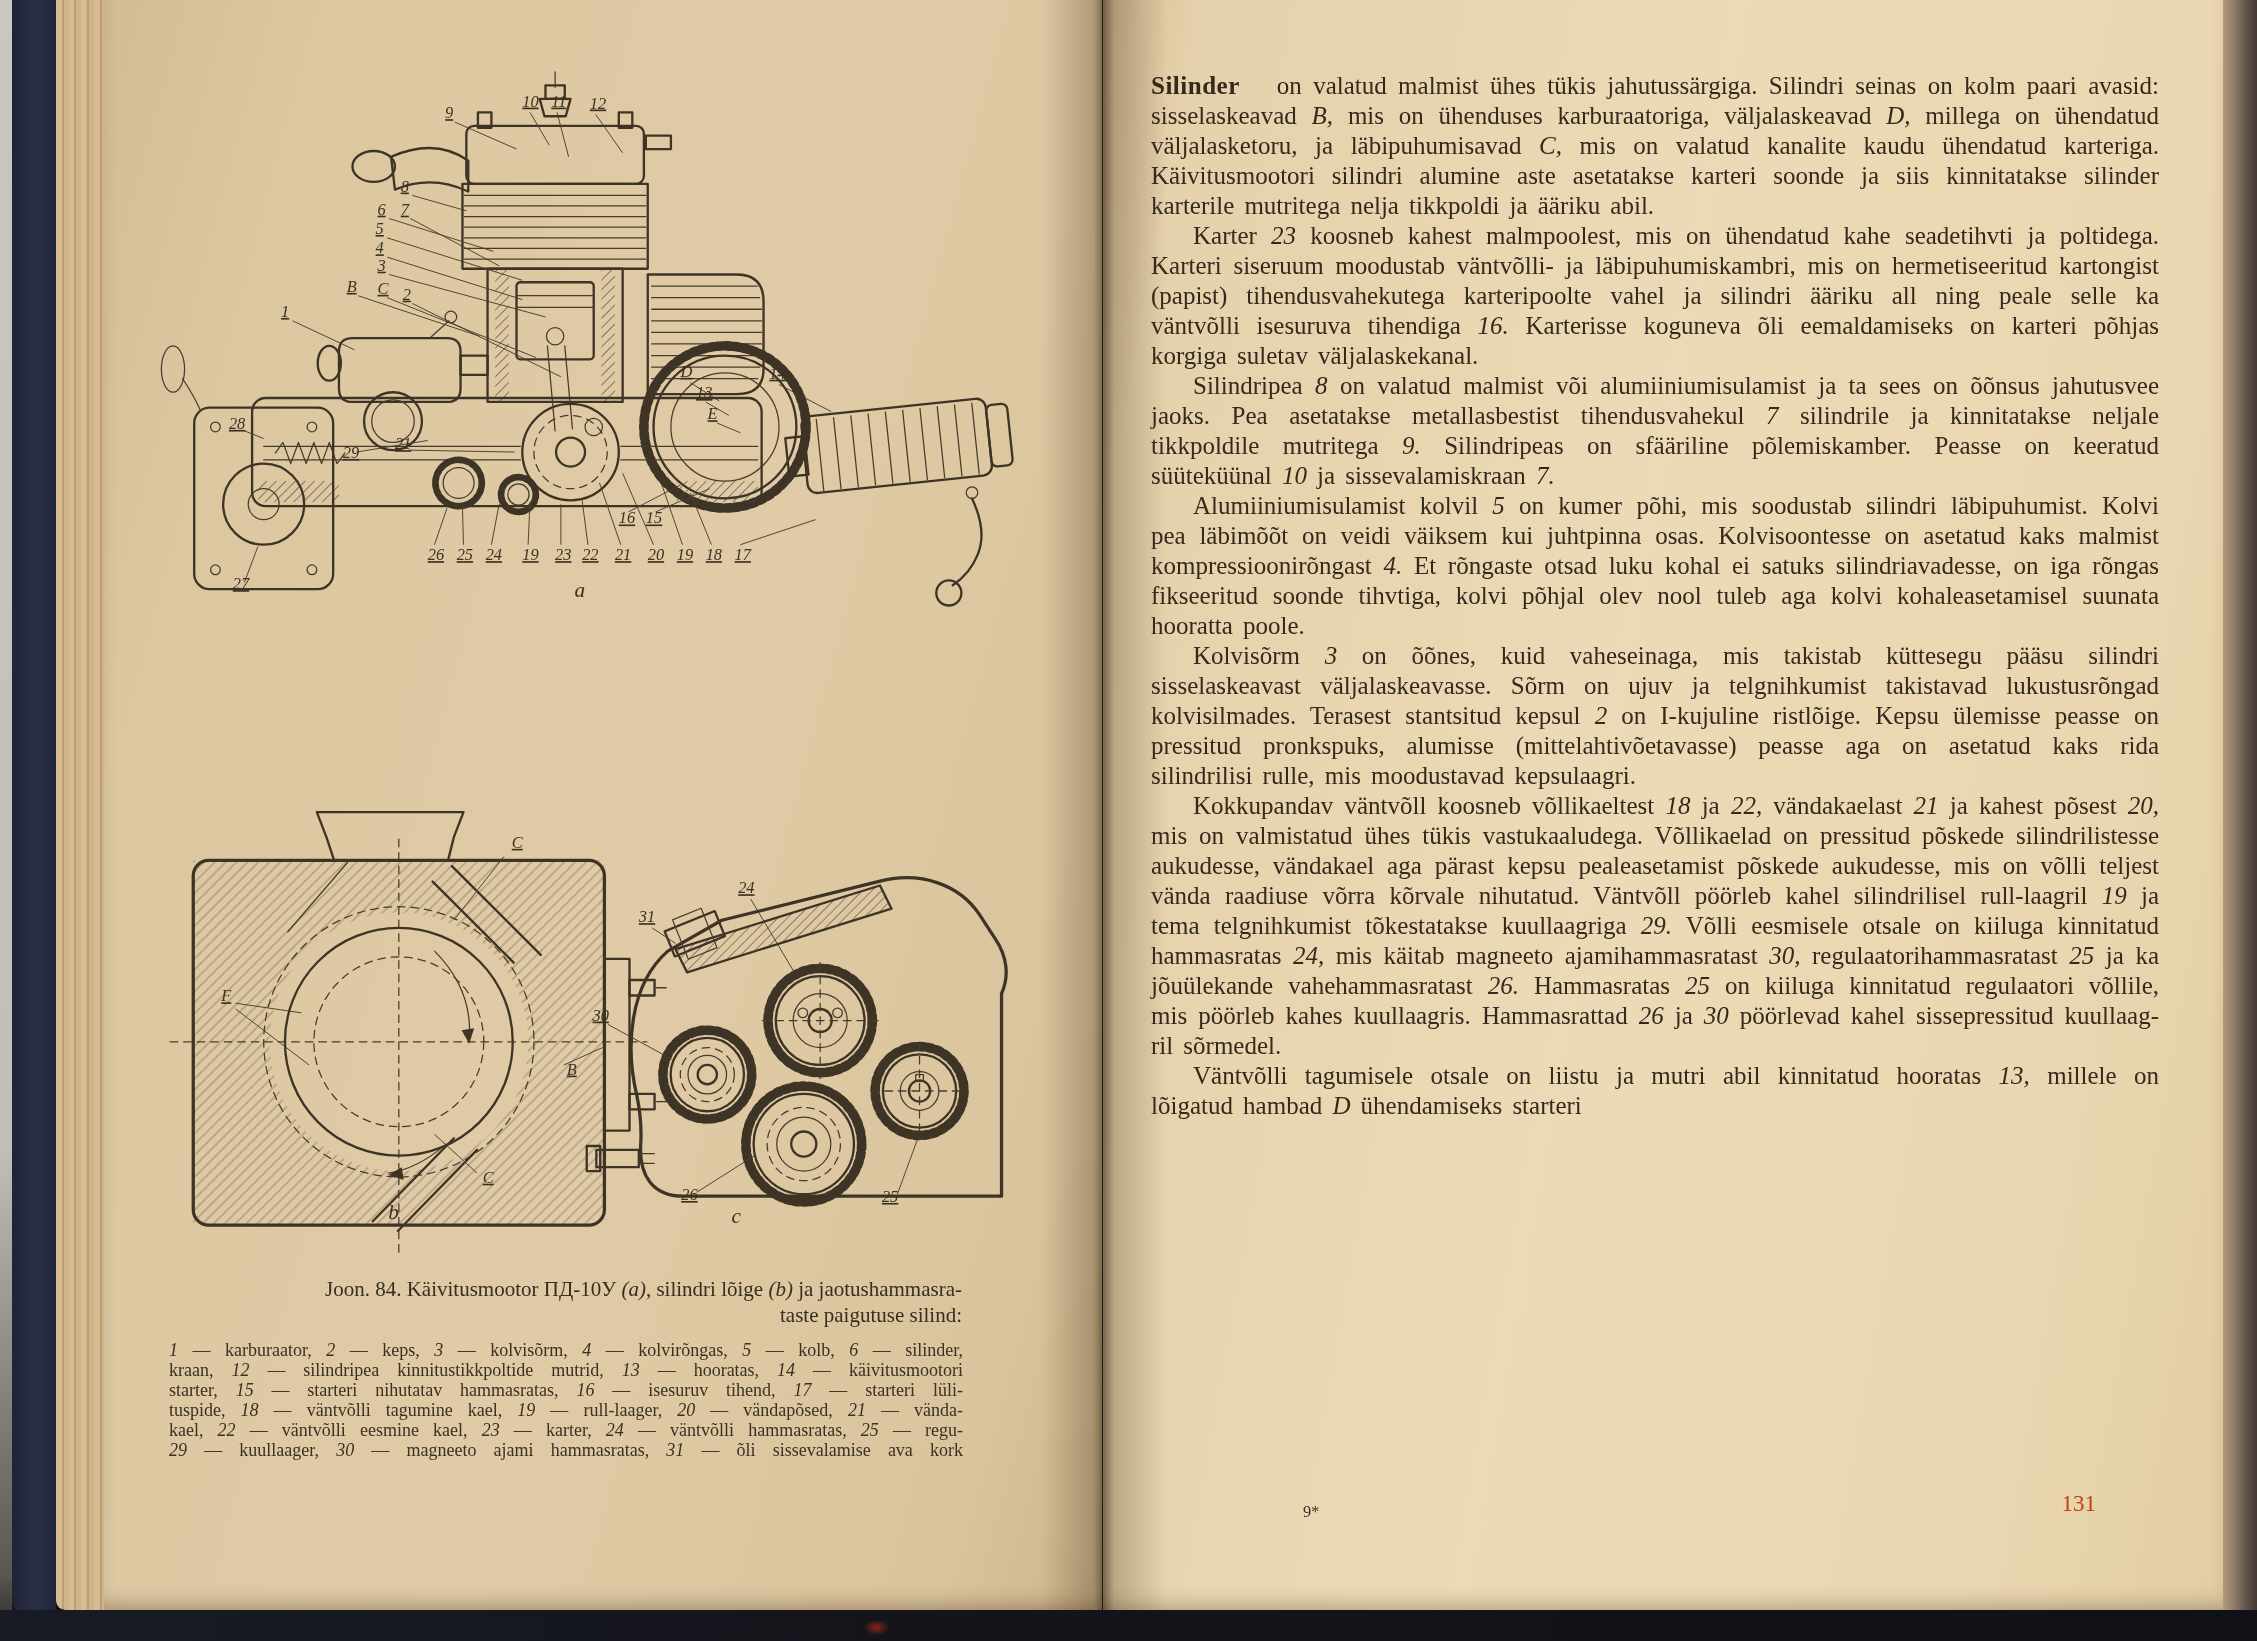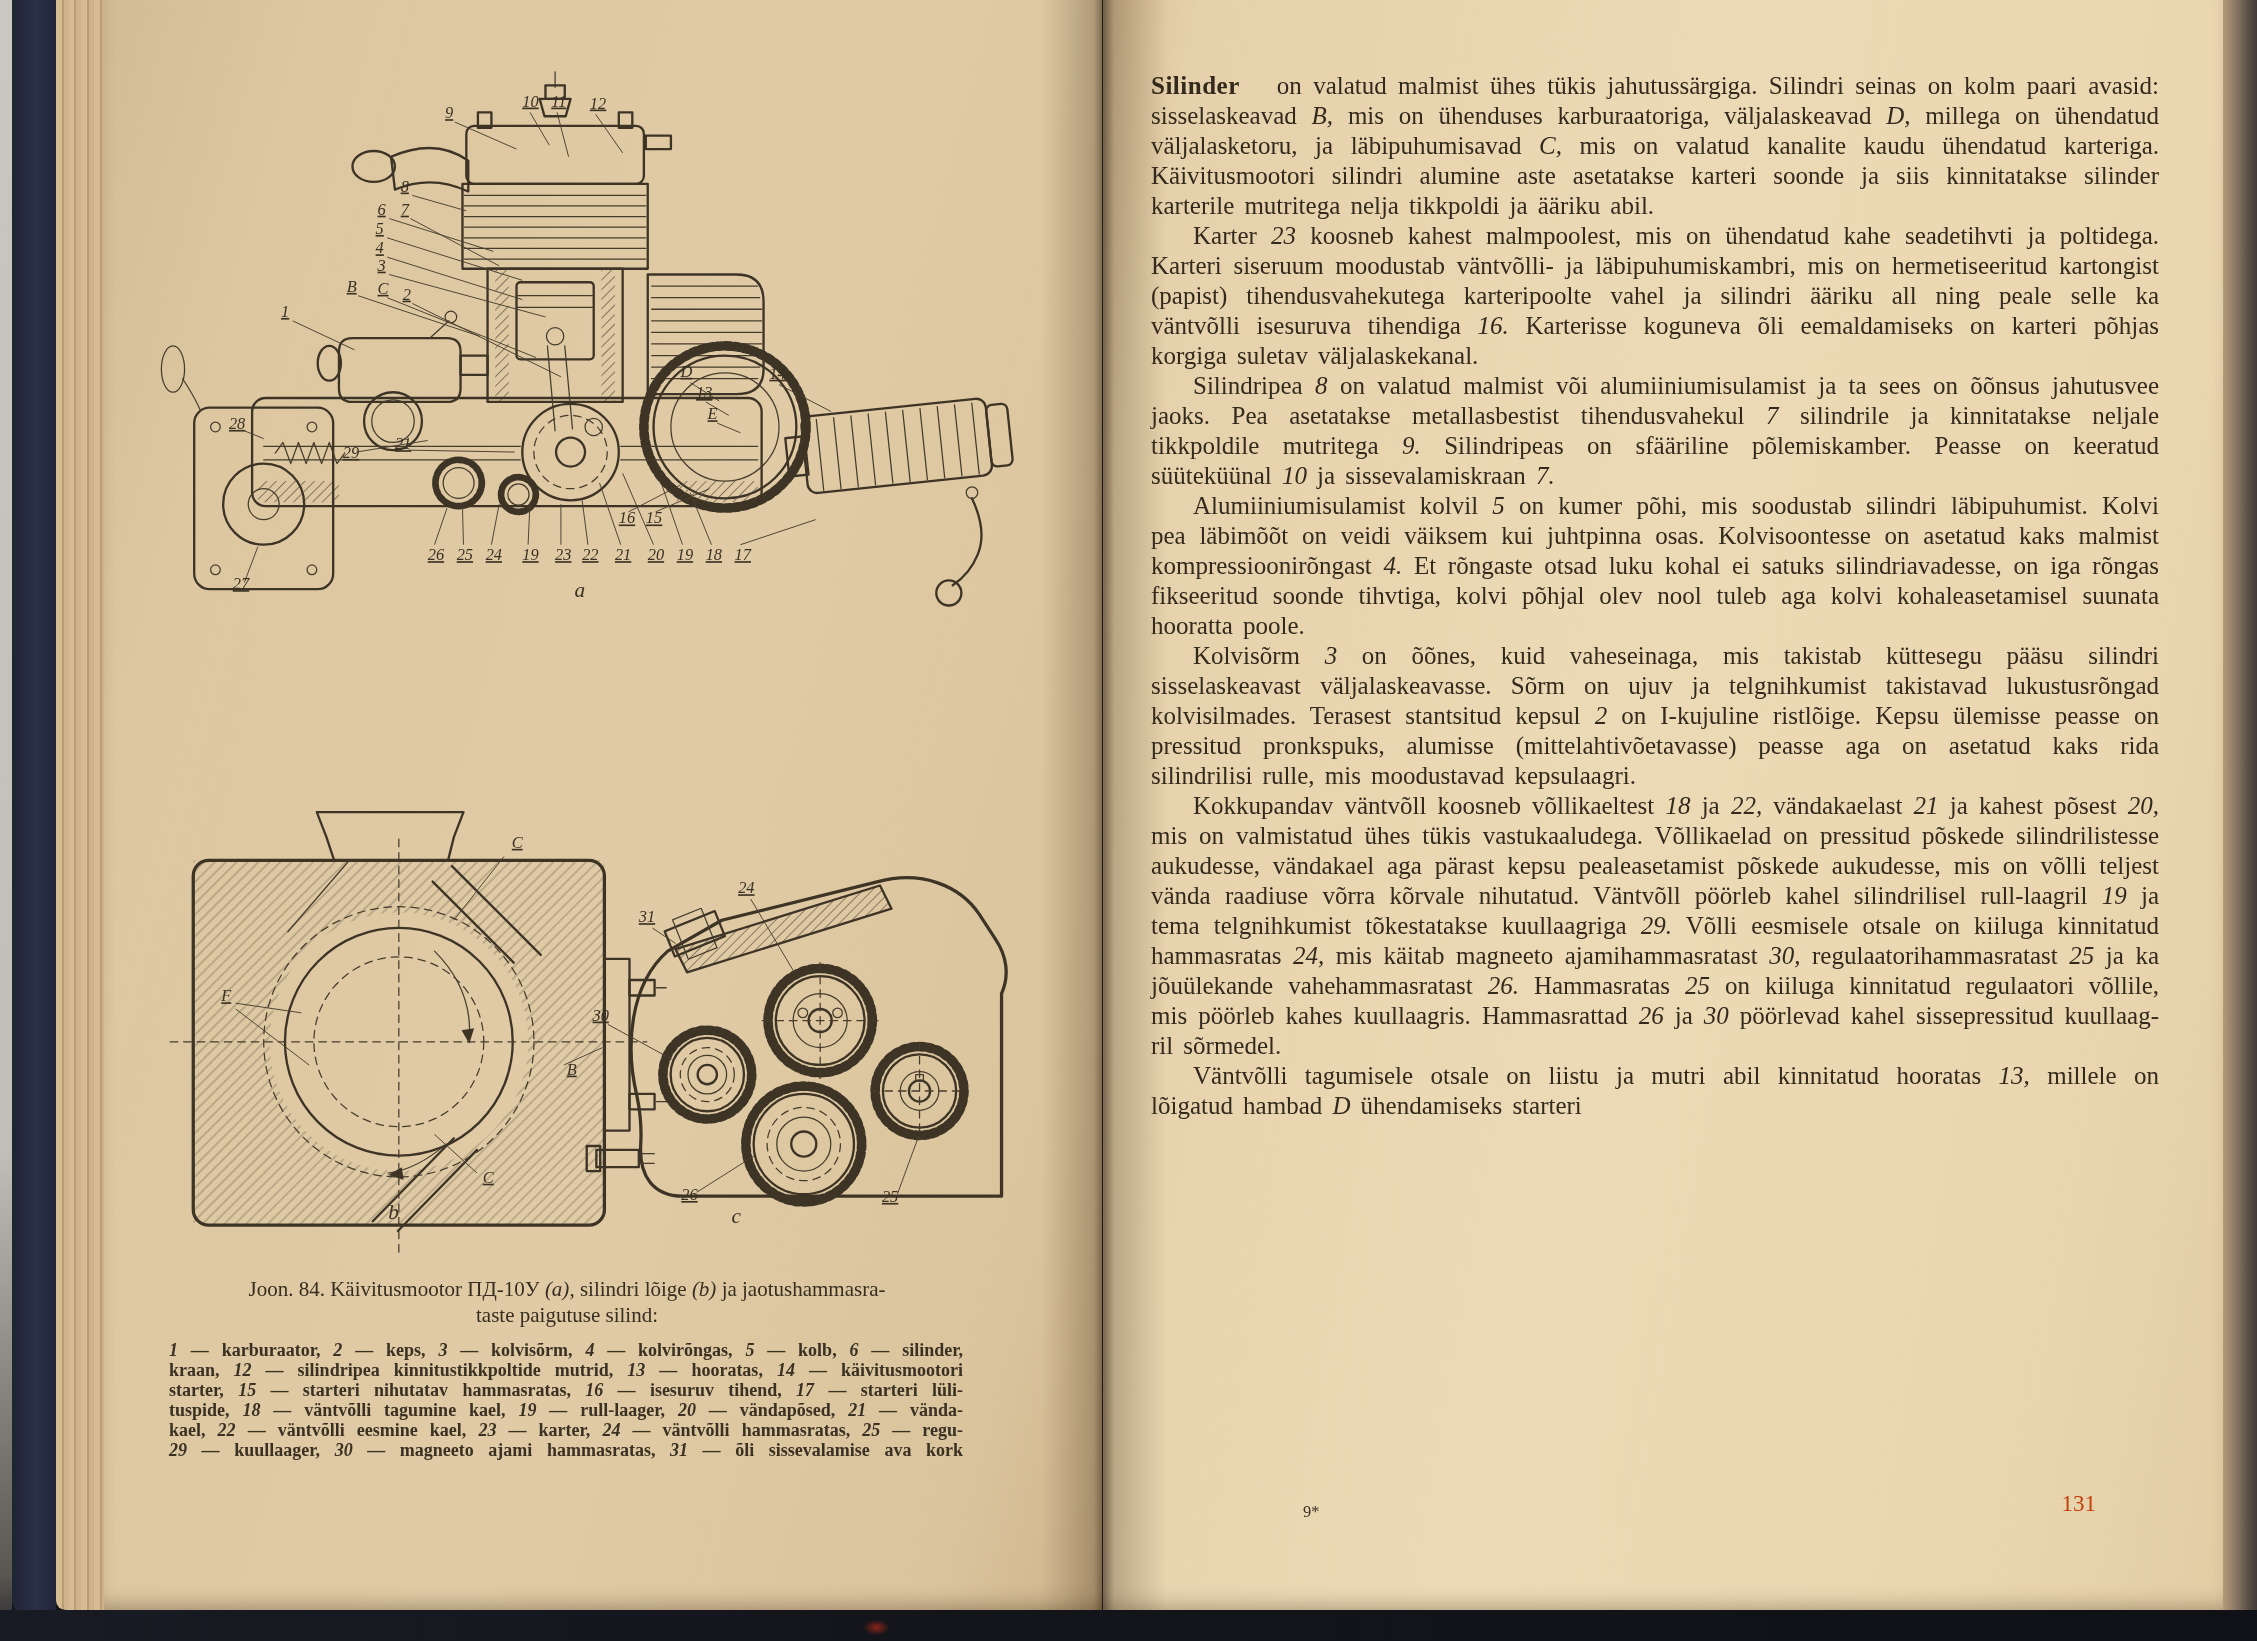--- a/index.html
+++ b/index.html
@@ -47,22 +47,22 @@
   .hatC{fill:url(#hC);stroke:none;opacity:.6;}
   .co{font:italic 17px "Liberation Serif","DejaVu Serif",serif;fill:#3a3123;text-decoration:underline;}
   .fl{font:italic 22px "Liberation Serif","DejaVu Serif",serif;text-decoration:none;}
   .lead{stroke:#4a4030;stroke-width:1;}
 
   
   #fig-caption{position:absolute;left:172px;top:1276px;width:790px;
     font-size:21px;line-height:26px;color:#372e20;}
   #fig-legend{position:absolute;left:169px;top:1340px;width:794px;
     font-size:18px;line-height:20px;color:#3a3123;}
-  #fig-legend .jline{text-align:justify;text-align-last:justify;font-weight:bold;}
-  #fig-caption .jline{text-align:center;}
+  #fig-legend .jline{text-align:justify;text-align-last:justify;}
+  #fig-caption .jline{text-align:right;}
 
   
   #body-text{position:absolute;left:1151px;top:71px;width:1008px;
     font-size:25px;line-height:30px;text-align:justify;word-spacing:3.9px;color:#33291c;}
   #body-text .jline{text-indent:42px;margin:0;}
   #body-text .jline:first-child{text-indent:0;}
   #body-text i{font-style:italic;}
   #body-text b{font-weight:bold;letter-spacing:0.5px;}
   .lead-gap{display:inline-block;width:37px;}
   #footer-signature{position:absolute;left:1303px;top:1502px;font-size:16.4px;color:#3a3123;}

